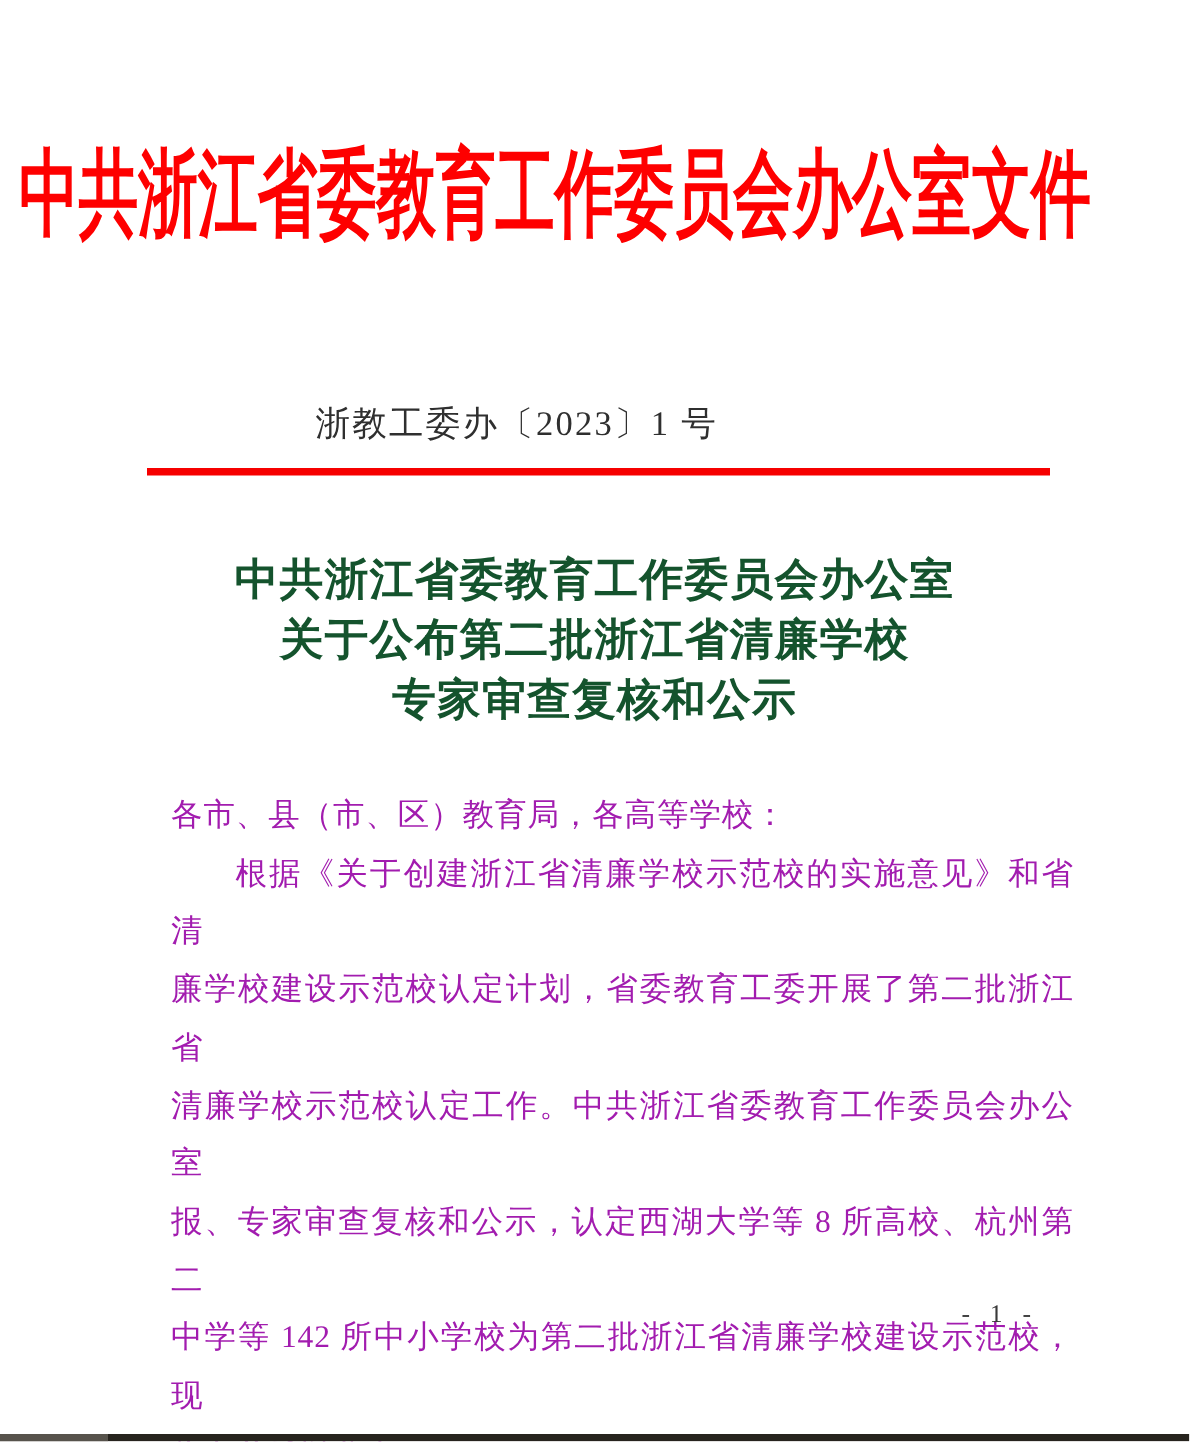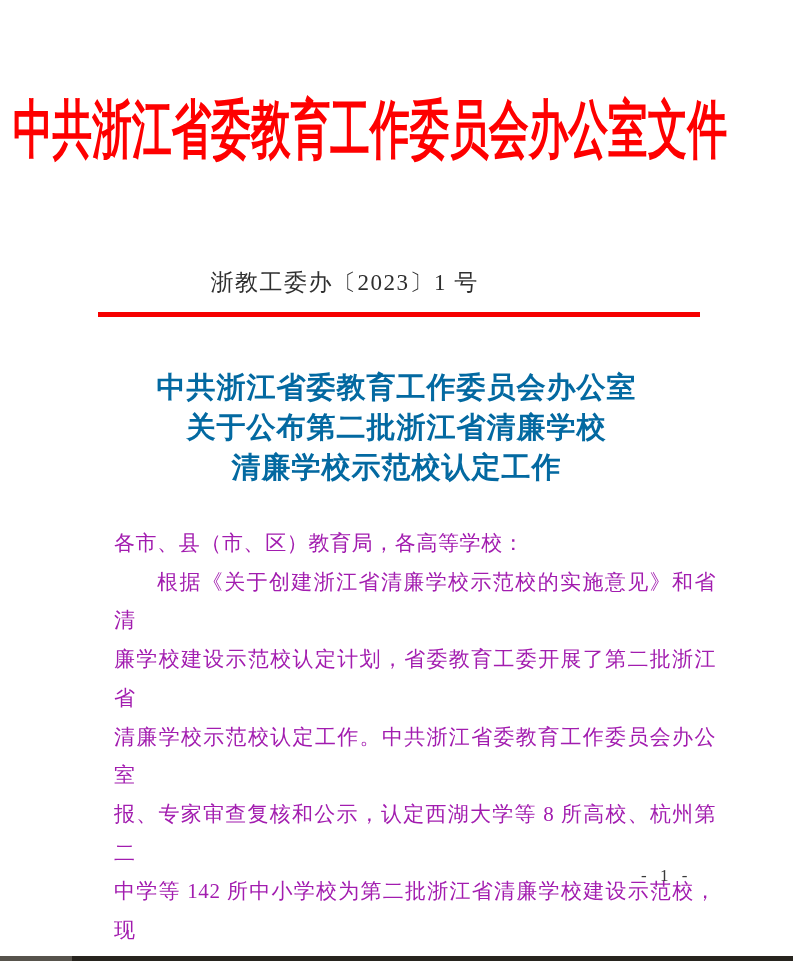--- a/index.html
+++ b/index.html
@@ -49,21 +49,21 @@
     width: 602px; height: 5px;
     background: #f60000;
   }
 
   
   .doc-title {
     position: absolute;
     top: 367px; left: 0; width: 793px;
     text-align: center;
     font-weight: bold;
-    color: #0369a1;
+    color: #14532d;
     font-size: 29px;
     line-height: 40px;
     letter-spacing: 1px;
   }
 
   
   .body-block {
     position: absolute;
     top: 524px; left: 114px;
     width: 602px;
@@ -114,21 +114,21 @@
     <span class="inner">中共浙江省委教育工作委员会办公室文件</span>
   </div>
 
   <div class="doc-number">浙教工委办〔2023〕1 号</div>
 
   <div class="red-rule"></div>
 
   <div class="doc-title">
     <div>中共浙江省委教育工作委员会办公室</div>
     <div>关于公布第二批浙江省清廉学校</div>
-    <div>清廉学校示范校认定工作</div>
+    <div>专家审查复核和公示</div>
   </div>
 
   <div class="body-block">
     <div class="line">各市、县（市、区）教育局，各高等学校：</div>
     <div class="line just indent">根据《关于创建浙江省清廉学校示范校的实施意见》和省清</div>
     <div class="line just">廉学校建设示范校认定计划，省委教育工委开展了第二批浙江省</div>
     <div class="line just">清廉学校示范校认定工作。中共浙江省委教育工作委员会办公室</div>
     <div class="line just">报、专家审查复核和公示，认定西湖大学等 8 所高校、杭州第二</div>
     <div class="line just">中学等 142 所中小学校为第二批浙江省清廉学校建设示范校，现</div>
     <div class="line">将名单予以公布。</div>

